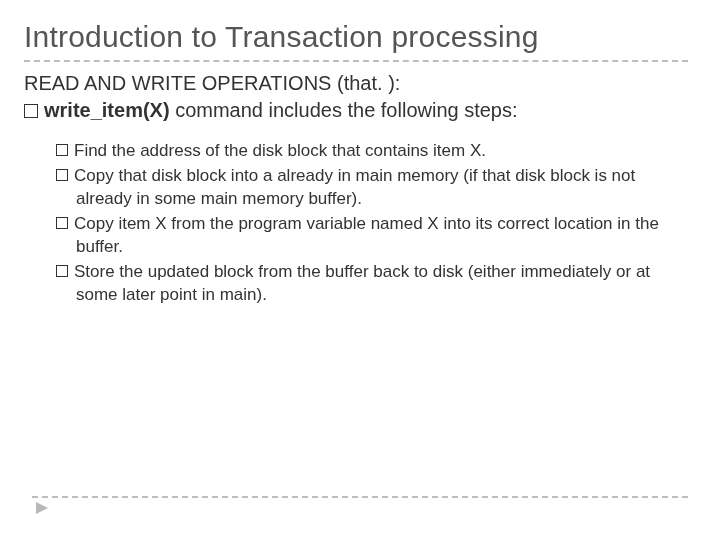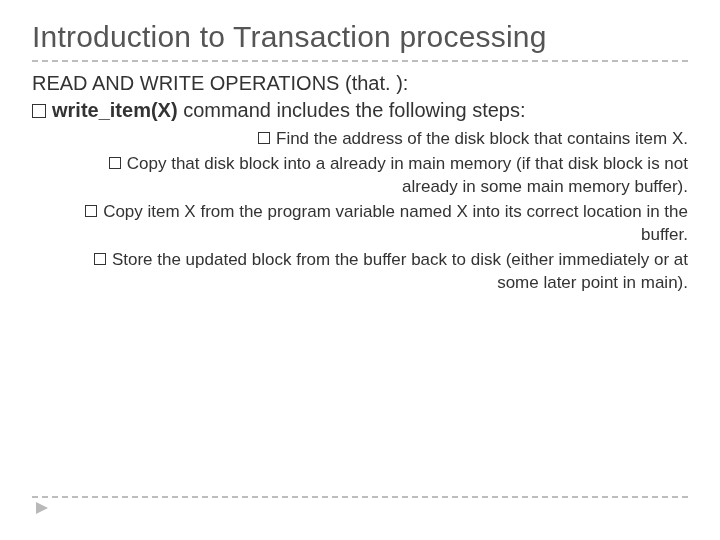--- a/index.html
+++ b/index.html
@@ -9,21 +9,21 @@
     height: 540px;
     background: #ffffff;
     font-family: Arial, Helvetica, sans-serif;
     color: #3a3a3a;
     overflow: hidden;
   }
   .slide {
     box-sizing: border-box;
     width: 720px;
     height: 540px;
-    padding: 20px 32px 28px 32px;
+    padding: 20px 32px 28px 24px;
     position: relative;
   }
   .title {
     font-size: 30px;
     color: #555555;
     font-weight: 400;
     margin: 0 0 6px 0;
     letter-spacing: 0.2px;
   }
   .divider {
@@ -32,39 +32,38 @@
     margin: 0 0 10px 0;
   }
   .subhead {
     font-size: 20px;
     color: #333333;
     margin: 0 0 4px 0;
   }
   .leadline {
     font-size: 20px;
     color: #333333;
-    margin: 0 0 6px 0;
+    margin: 0 0 18px 0;
   }
   .leadline .box {
     display: inline-block;
     width: 12px;
     height: 12px;
     border: 1.5px solid #333333;
     transform: translateY(1px);
     margin-right: 6px;
   }
   .leadline .bold {
     font-weight: 700;
   }
   .steps {
     margin: 2px 0 0 32px;
     font-size: 17px;
     line-height: 1.35;
     color: #333333;
-    text-align: right;
   }
   .steps .step {
     margin: 0 0 2px 0;
     text-indent: -20px;
     padding-left: 20px;
   }
   .steps .box {
     display: inline-block;
     width: 10px;
     height: 10px;

